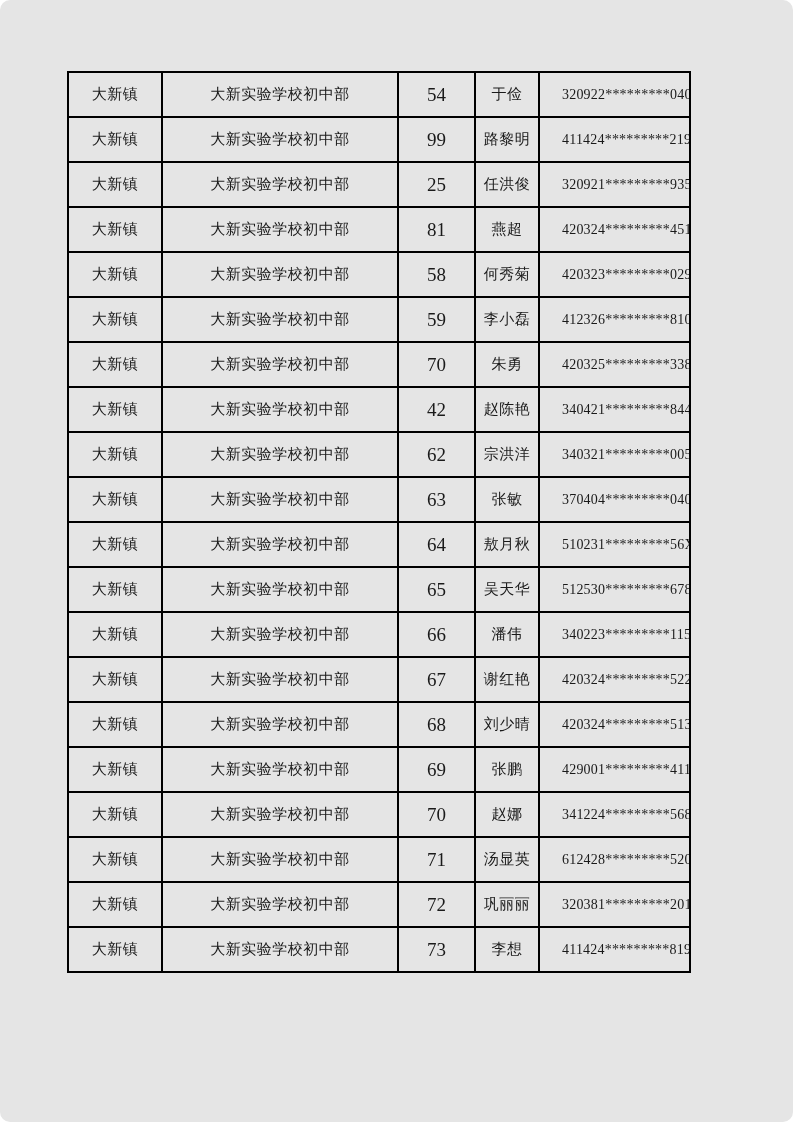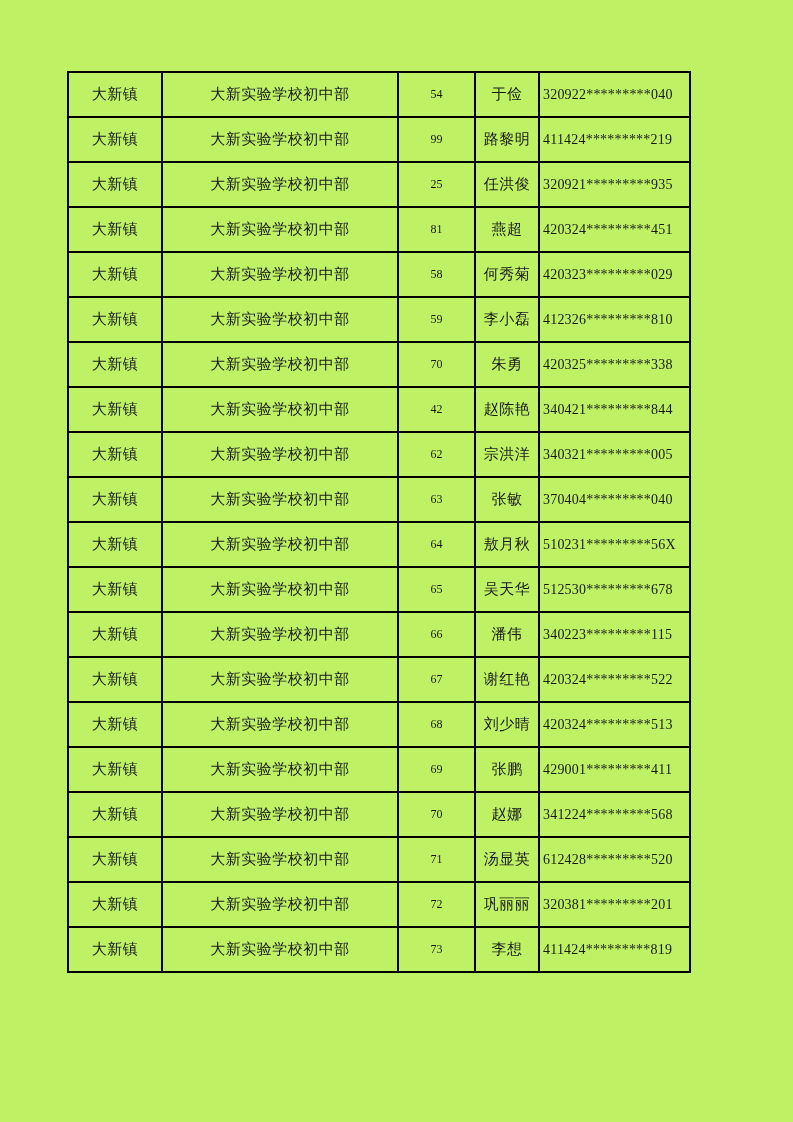--- a/index.html
+++ b/index.html
@@ -10,22 +10,23 @@
   body {
     width: 793px;
     height: 1122px;
     font-family: "Liberation Serif", "DejaVu Serif", serif;
     color: #1a1a1a;
   }
   .sheet {
     position: relative;
     width: 793px;
     height: 1122px;
-    background: #bef264;
+    background: #e5e5e5;
     overflow: hidden;
+    border-radius: 10px;
   }
   table.roster {
     position: absolute;
     left: 67px;
     top: 71px;
     border-collapse: collapse;
     table-layout: fixed;
     width: 622px;
   }
   table.roster td {
@@ -42,25 +43,25 @@
   col.c-school { width: 236px; }
   col.c-number { width: 77px; }
   col.c-name   { width: 64px; }
   col.c-id     { width: 151px; }
   table.roster td.col-town,
   table.roster td.col-school,
   table.roster td.col-name {
     letter-spacing: 0.5px;
   }
   table.roster td.col-number {
-    font-size: 12px;
+    font-size: 19px;
   }
   table.roster td.col-id-number {
     text-align: left;
-    padding-left: 3px;
+    padding-left: 22px;
     font-size: 14px;
     letter-spacing: 0.2px;
   }
 </style>
 </head>
 <body>
 
 <div class="sheet">
   <table class="roster">
     <colgroup>

